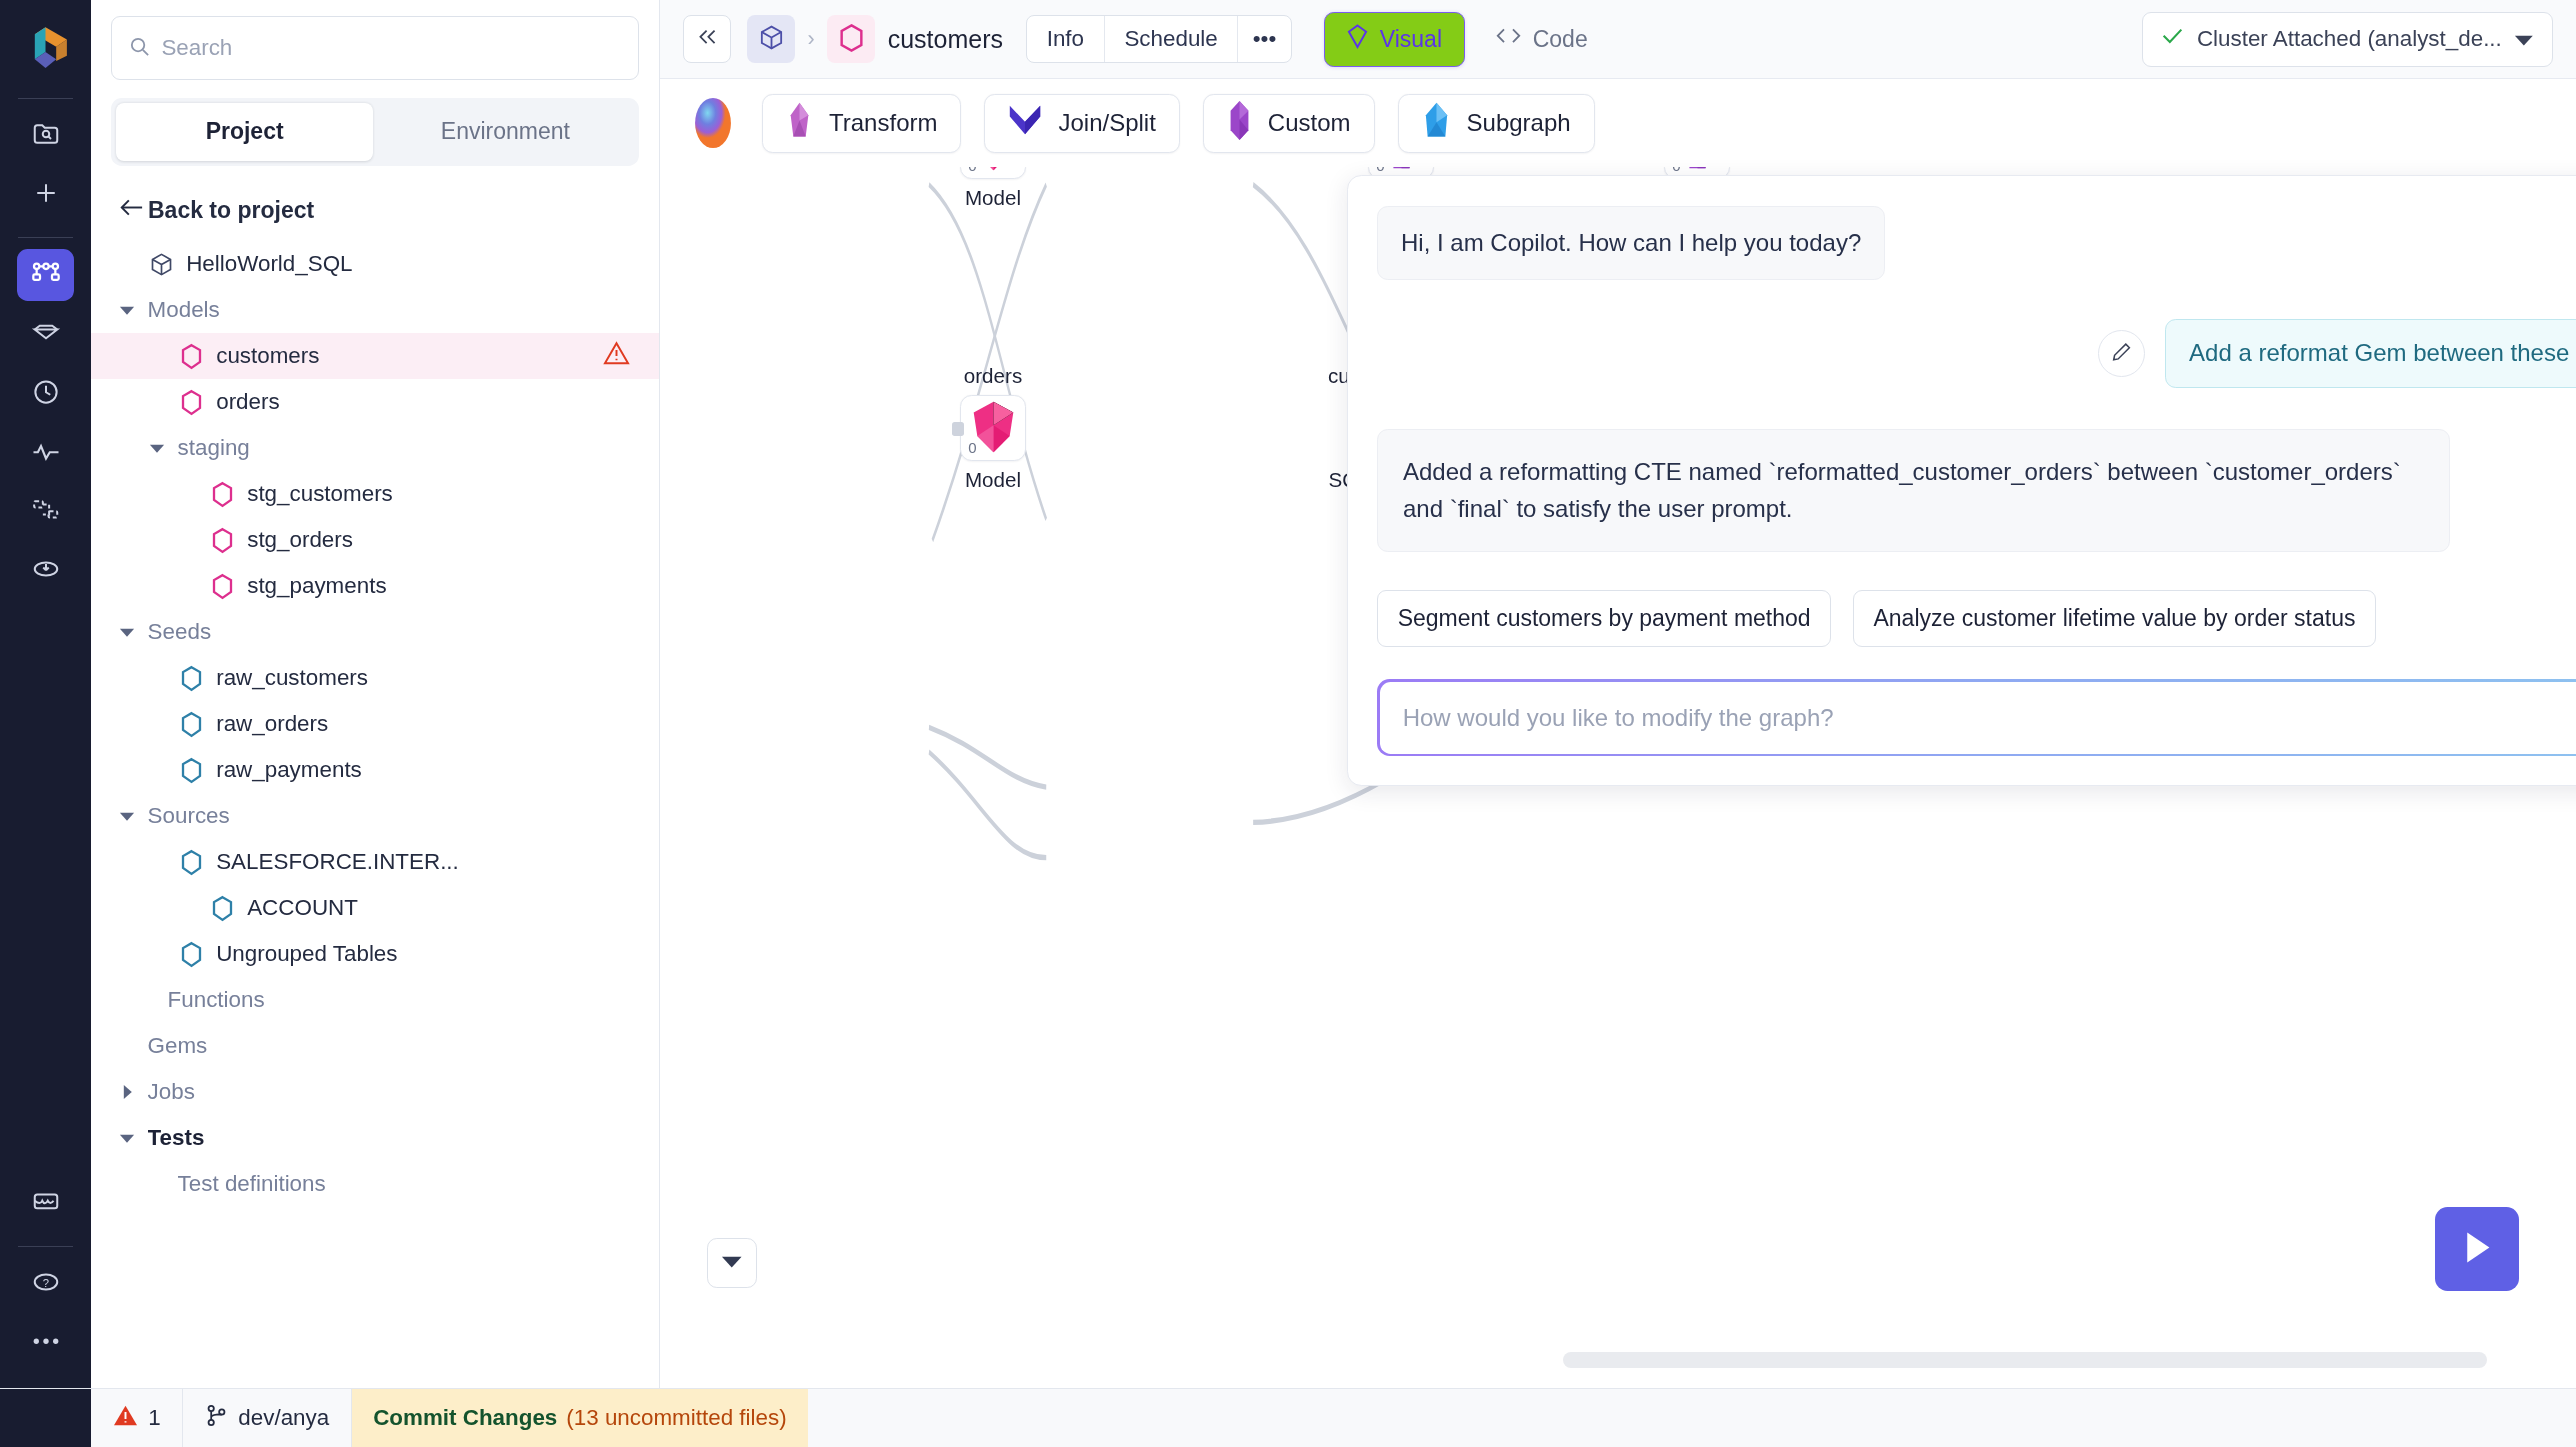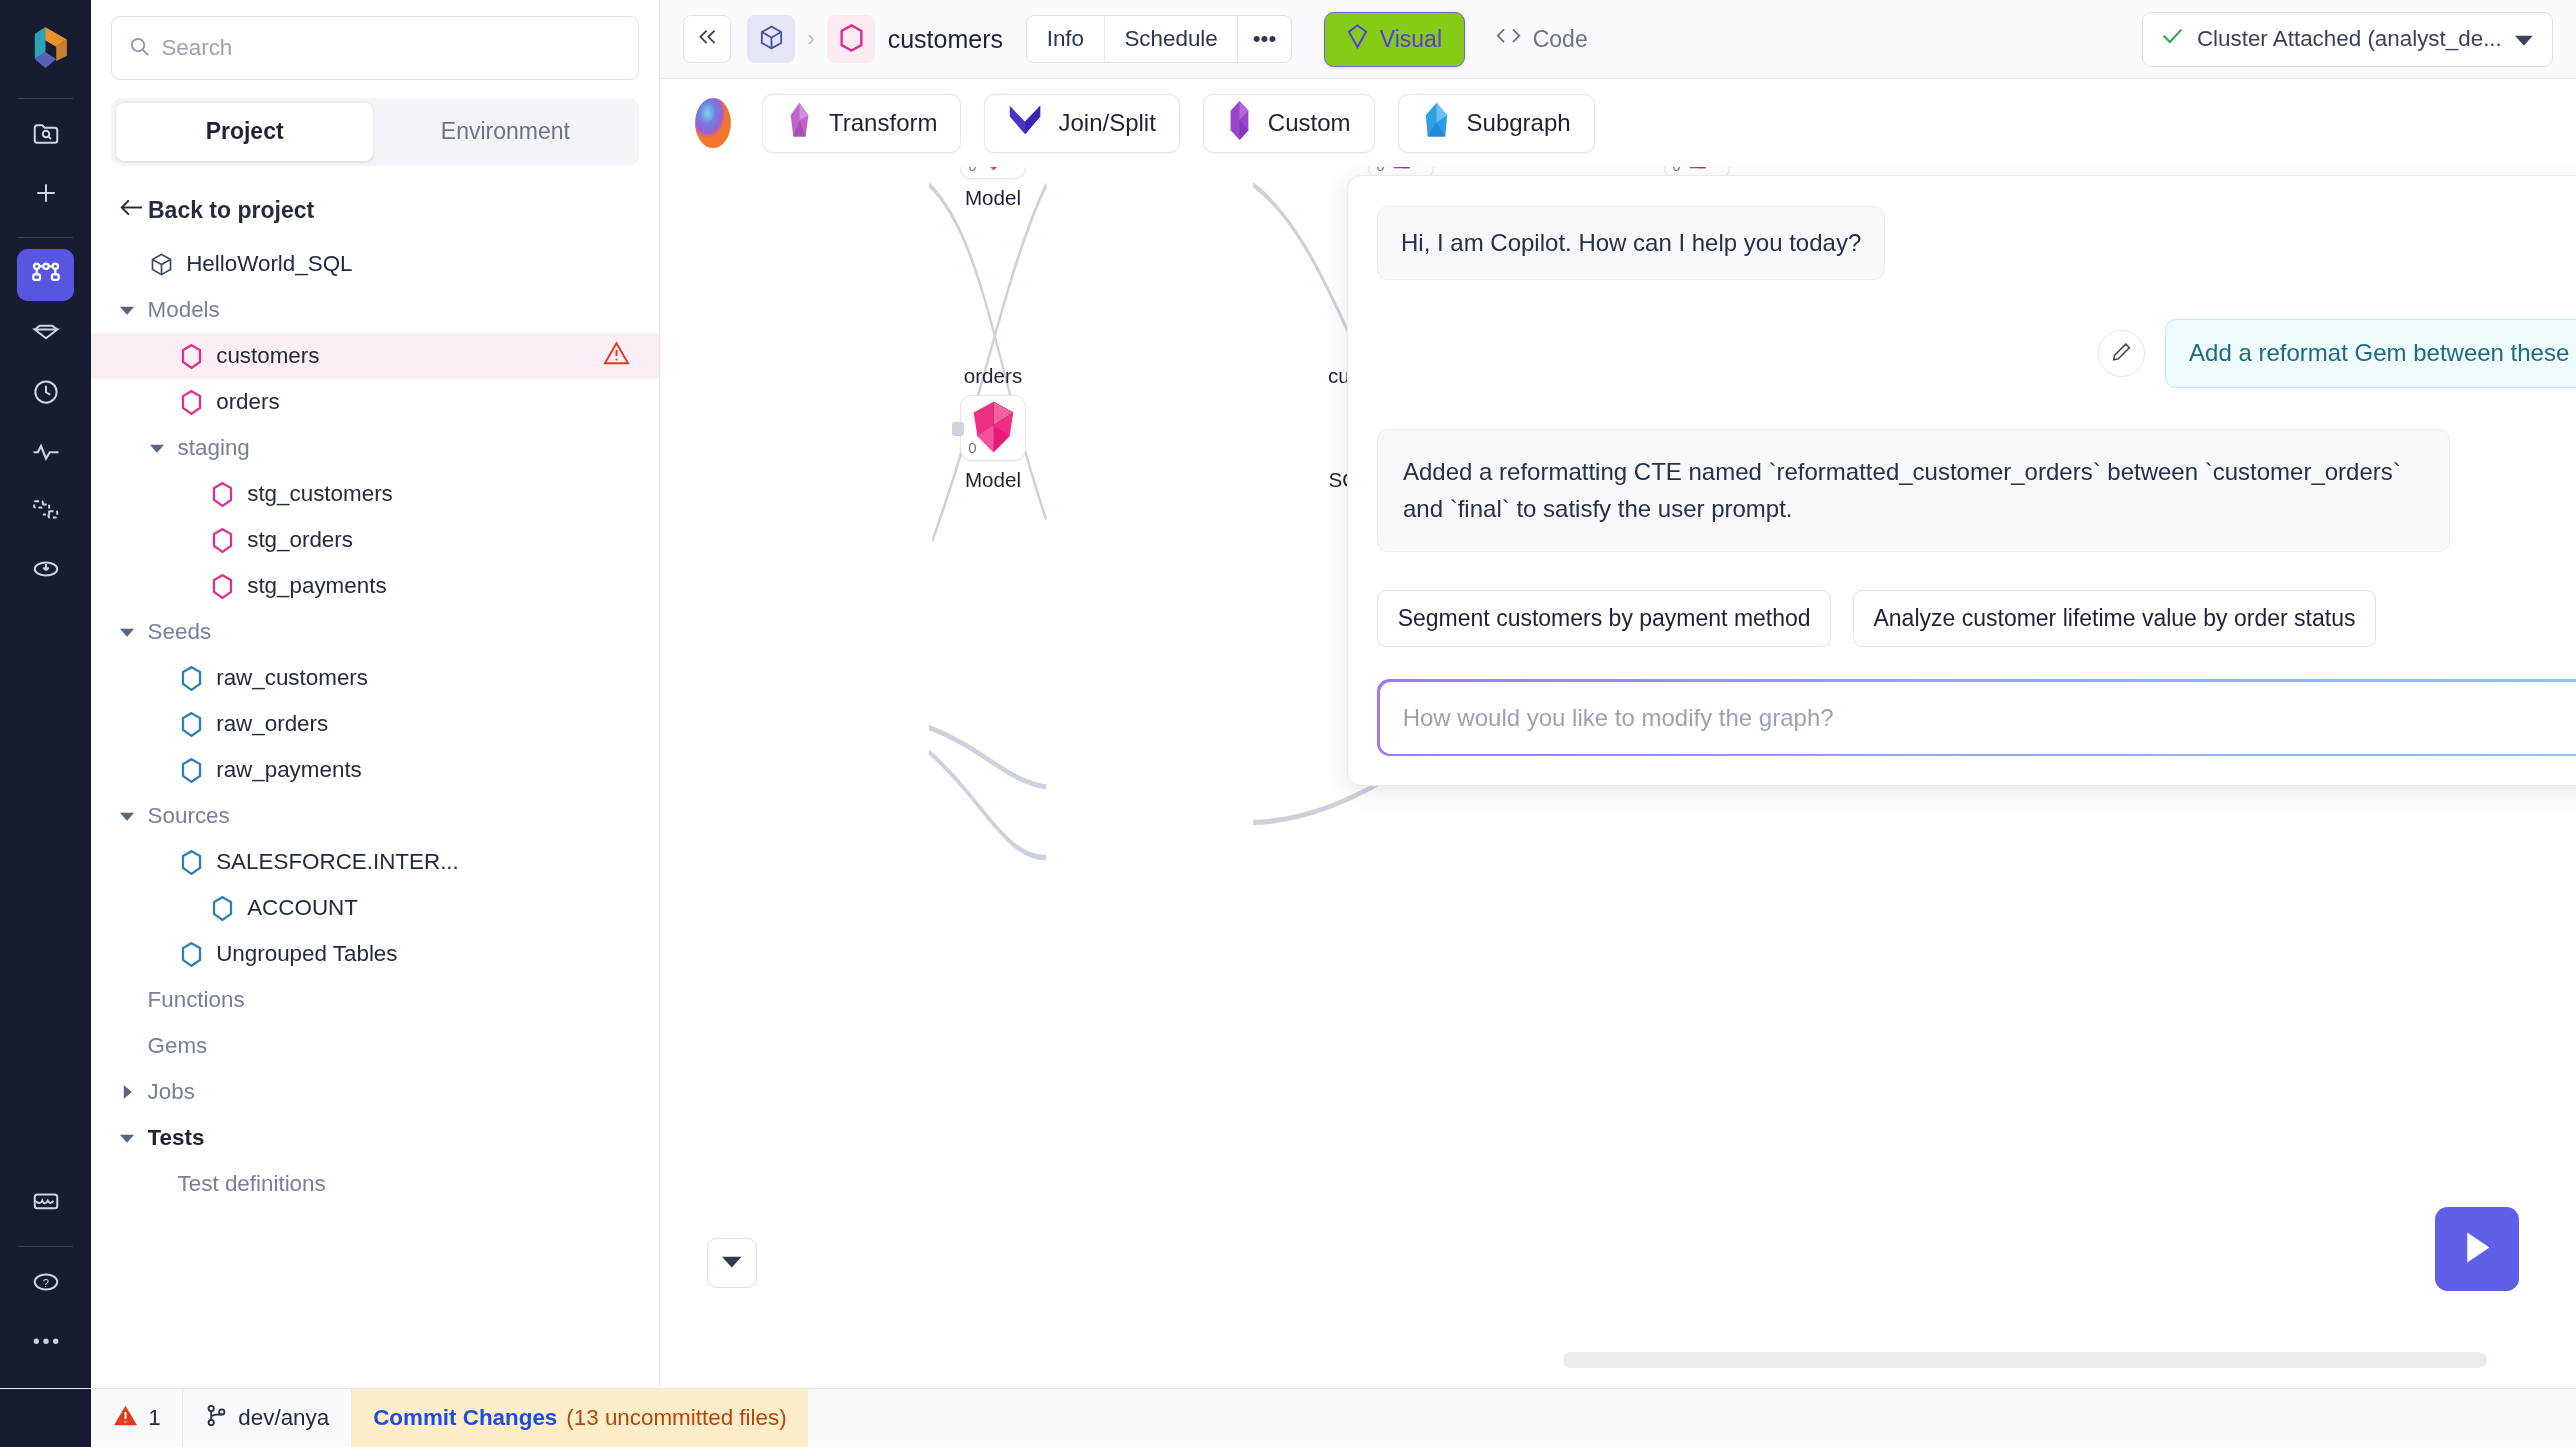--- a/index.html
+++ b/index.html
@@ -194,21 +194,21 @@
 
   
   .status {
     height: 59px; flex: 0 0 59px; display: flex; align-items: stretch;
     background: #f8f9fb; border-top: 0.9px solid #e3e7ee;
   }
   .status-rail { width: 91px; flex: 0 0 91px; background: #181c30; }
   .st-item { display: flex; align-items: center; gap: 10.7px; padding: 0 21.5px;
     font-size: 22.4px; color: #242b40; border-right: 0.9px solid #e3e7ee; }
   .st-commit { display: flex; align-items: center; gap: 9px; padding: 0 21.5px; background: #fdeec9; }
-  .st-commit .b { font-size: 22.4px; color: #1d4ed8; font-weight: bold; }
+  .st-commit .b { font-size: 22.4px; color: #14532d; font-weight: bold; }
   .st-commit .n { font-size: 22.4px; color: #b5460b; }
 </style>
 </head>
 <body>
 
 <div class="app">
 
   <div class="rail">
     <div class="rail-logo">
       <svg viewBox="0 0 64 64" width="57" height="57">
@@ -489,21 +489,21 @@
         </div>
         <div class="node" style="padding-left: 57px;">
           <span class="caret blank"></span>
           <span class="ico">
             <svg width="23" height="27" viewBox="0 0 26 30" fill="none" stroke="#2e80a8" stroke-width="2.6">
               <path d="M13 2.2l9.6 5.6v13.4L13 27.8 3.4 21.2V7.8z"></path>
             </svg>
           </span>
           <span class="ellip">Ungrouped Tables</span>
         </div>
-        <div class="node muted" style="padding-left: 27px;">
+        <div class="node muted" style="padding-left: 27px; margin-left: 20px;">
           <span class="caret blank"></span>
           <span class="ellip">Functions</span>
         </div>
         <div class="node muted" style="padding-left: 27px;">
           <span class="caret blank"></span>
           <span class="ellip">Gems</span>
         </div>
         <div class="node muted" style="padding-left: 27px;">
           <span class="caret">
             <svg width="10.7" height="16" viewBox="0 0 12 18" fill="#5a6480">

